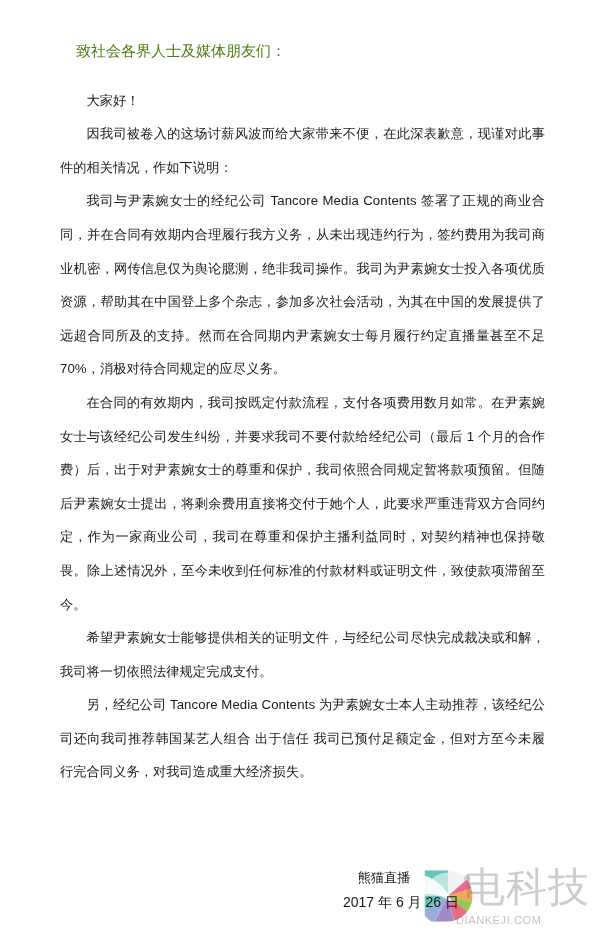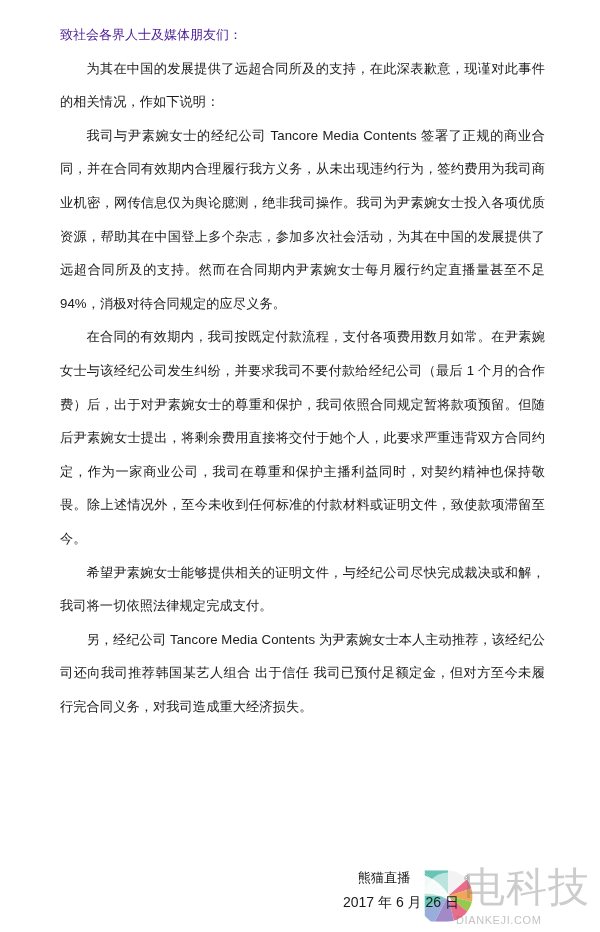--- a/index.html
+++ b/index.html
@@ -38,24 +38,24 @@
     letter-spacing: 0.1px;
     color: #1a1a1a;
     font-weight: 500;
   }
 
   .para.indent {
     text-indent: 2em;
   }
 
   .salutation {
-    margin: 0;
-    font-size: 13px;
+    margin: 16px;
+    font-size: 15px;
     line-height: 33.6px;
-    color: #4c1d95;
+    color: #4d7c0f;
     font-weight: 500;
   }
 
   .signature-block {
     position: absolute;
     right: 55px;
     bottom: 18px;
     width: 270px;
     text-align: center;
     z-index: 3;
@@ -136,24 +136,25 @@
 </style>
 </head>
 <body>
 
 <div class="page">
 
   <div class="doc-body">
 
     <p class="salutation">致社会各界人士及媒体朋友们：</p>
 
-
-    <p class="para indent">为其在中国的发展提供了远超合同所及的支持，在此深表歉意，现谨对此事件的相关情况，作如下说明：</p>
-
-    <p class="para indent">我司与尹素婉女士的经纪公司 Tancore Media Contents 签署了正规的商业合同，并在合同有效期内合理履行我方义务，从未出现违约行为，签约费用为我司商业机密，网传信息仅为舆论臆测，绝非我司操作。我司为尹素婉女士投入各项优质资源，帮助其在中国登上多个杂志，参加多次社会活动，为其在中国的发展提供了远超合同所及的支持。然而在合同期内尹素婉女士每月履行约定直播量甚至不足 94%，消极对待合同规定的应尽义务。</p>
+    <p class="para indent">大家好！</p>
+
+    <p class="para indent">因我司被卷入的这场讨薪风波而给大家带来不便，在此深表歉意，现谨对此事件的相关情况，作如下说明：</p>
+
+    <p class="para indent">我司与尹素婉女士的经纪公司 Tancore Media Contents 签署了正规的商业合同，并在合同有效期内合理履行我方义务，从未出现违约行为，签约费用为我司商业机密，网传信息仅为舆论臆测，绝非我司操作。我司为尹素婉女士投入各项优质资源，帮助其在中国登上多个杂志，参加多次社会活动，为其在中国的发展提供了远超合同所及的支持。然而在合同期内尹素婉女士每月履行约定直播量甚至不足 70%，消极对待合同规定的应尽义务。</p>
 
     <p class="para indent">在合同的有效期内，我司按既定付款流程，支付各项费用数月如常。在尹素婉女士与该经纪公司发生纠纷，并要求我司不要付款给经纪公司（最后 1 个月的合作费）后，出于对尹素婉女士的尊重和保护，我司依照合同规定暂将款项预留。但随后尹素婉女士提出，将剩余费用直接将交付于她个人，此要求严重违背双方合同约定，作为一家商业公司，我司在尊重和保护主播利益同时，对契约精神也保持敬畏。除上述情况外，至今未收到任何标准的付款材料或证明文件，致使款项滞留至今。</p>
 
     <p class="para indent">希望尹素婉女士能够提供相关的证明文件，与经纪公司尽快完成裁决或和解，我司将一切依照法律规定完成支付。</p>
 
     <p class="para indent">另，经纪公司 Tancore Media Contents 为尹素婉女士本人主动推荐，该经纪公司还向我司推荐韩国某艺人组合 出于信任 我司已预付足额定金，但对方至今未履行完合同义务，对我司造成重大经济损失。</p>
 
 
   </div>
 

